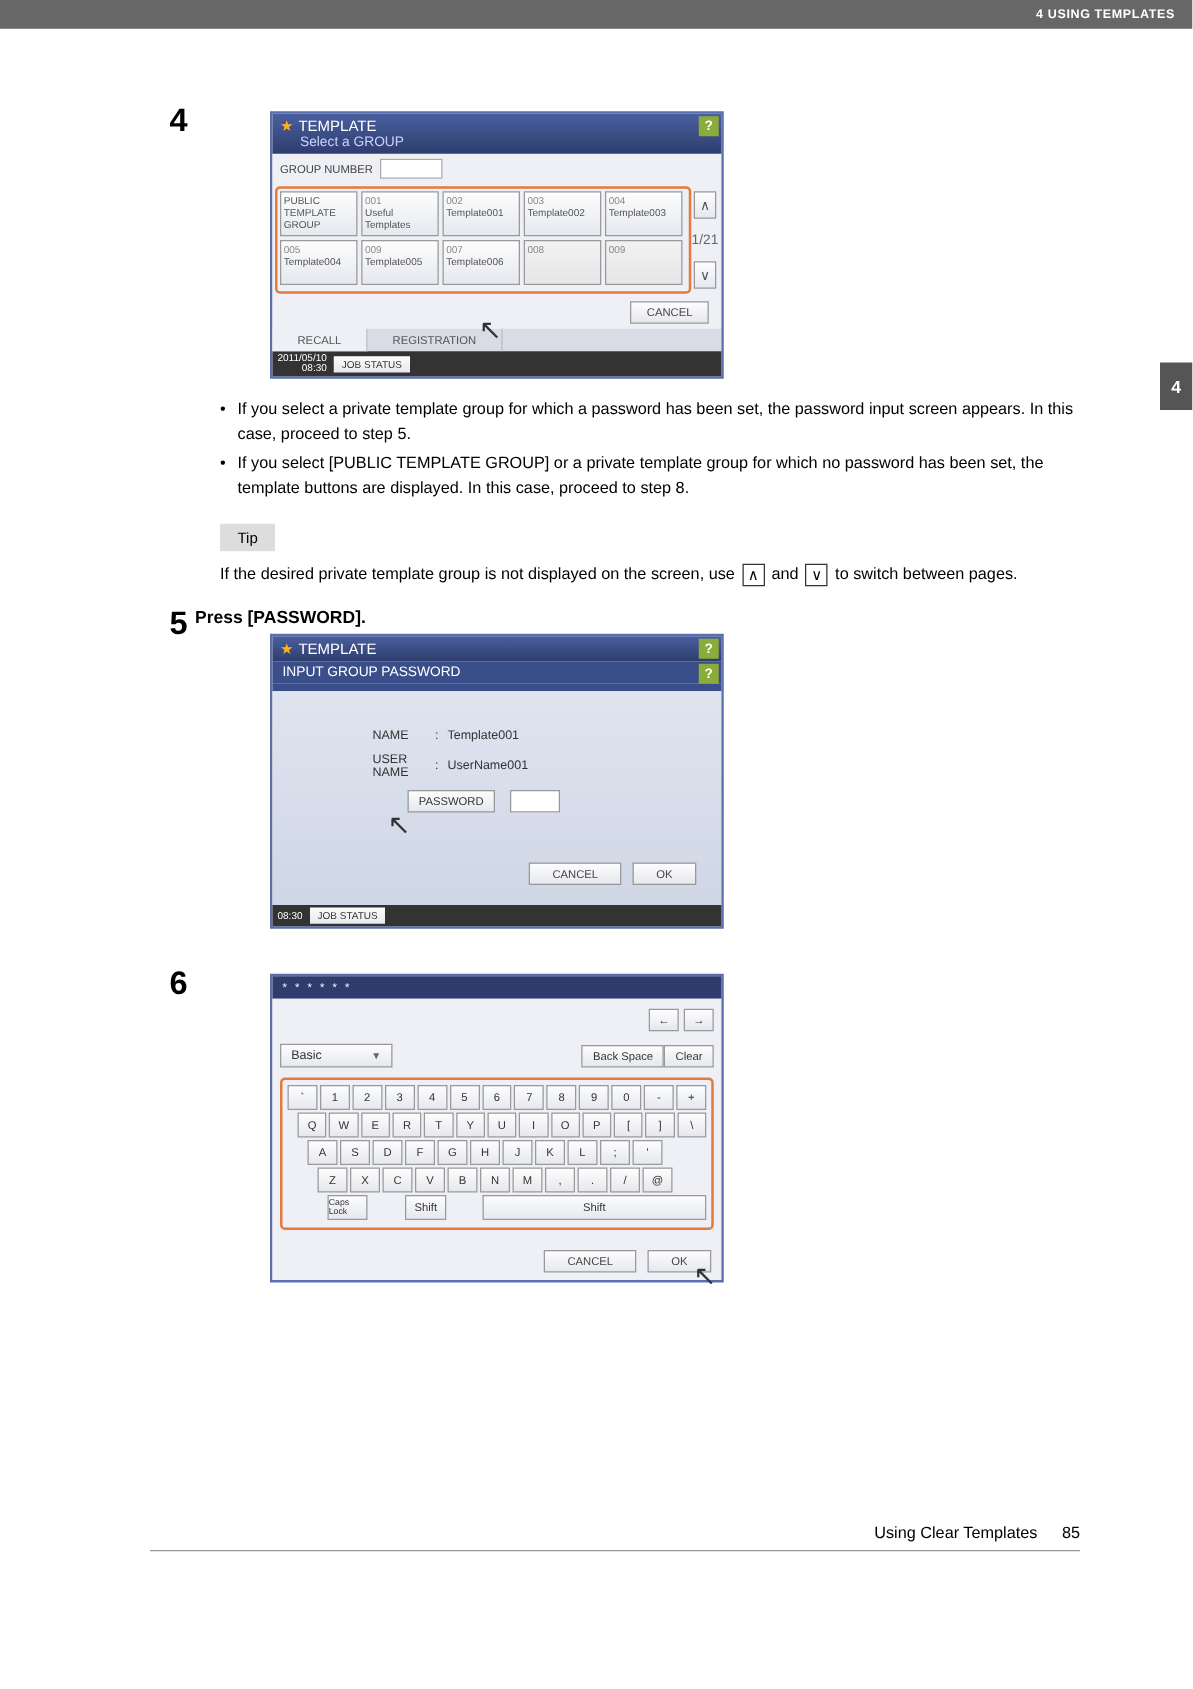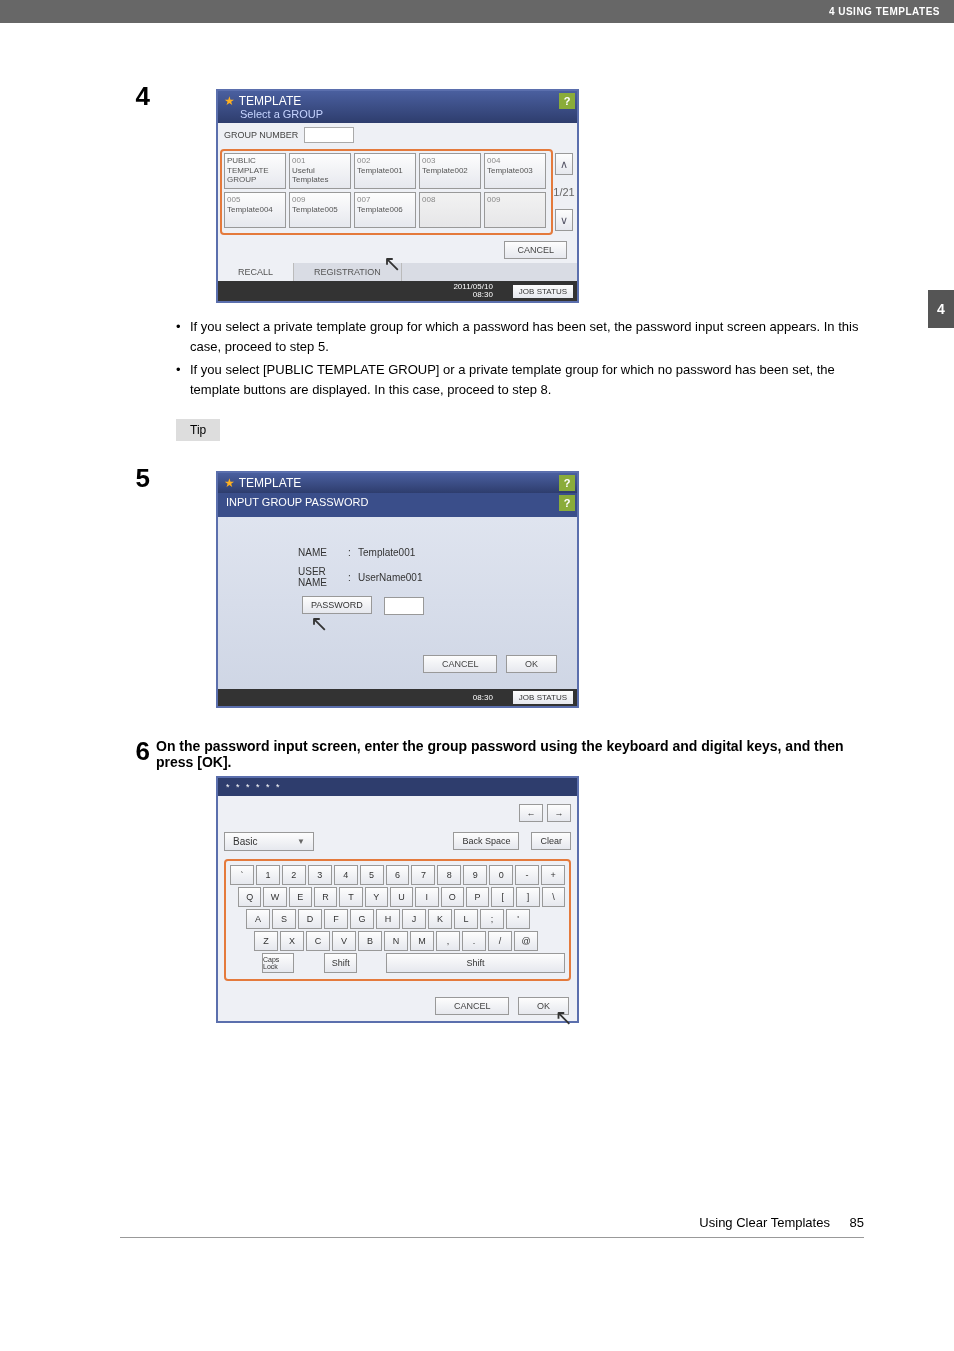--- a/index.html
+++ b/index.html
@@ -48,45 +48,45 @@
   .s1-scroll .arrow { width: 18px; height: 22px; background: linear-gradient(#fdfdfd,#e6e8ee); border: 1px solid #999; display: flex; align-items: center; justify-content: center; color: #556; font-size: 11px; }
   .s1-scroll .pg { font-size: 11px; color: #666; }
   
   .s1-cancel-row { text-align: right; padding: 4px 10px; background: #eef0f5; }
   .btn-small { display: inline-block; background: linear-gradient(#fdfdfd,#e6e8ee); border: 1px solid #999; padding: 3px 12px; font-size: 9px; color: #444; }
   
   .s1-tabs { display: flex; background: #d9dce4; }
   .s1-tab { padding: 4px 20px; font-size: 9px; color: #555; border-right: 1px solid #bbb; }
   .s1-tab.active { background: #eef0f5; }
   
-  .s1-footer { background: #333; color: #fff; display: flex; justify-content: flex-end; align-items: center; padding: 2px 4px; gap: 20px; font-size: 8px; }
+  .s1-footer { background: #333; color: #fff; display: flex; align-items: center; padding: 2px 4px; gap: 6px; font-size: 8px; }
   .s1-footer .jstat { background: linear-gradient(#fdfdfd,#e6e8ee); color: #333; padding: 2px 6px; }
   
   .cursor { position: absolute; font-size: 22px; color: #333; pointer-events: none; }
   
   
   .screen2 { background: #fff; position: relative; }
   .s2-body { background: linear-gradient(#dfe4ef,#cfd6e5); padding: 30px 20px 16px; position: relative; }
   .s2-row { display: flex; font-size: 10px; margin-bottom: 8px; align-items: center; }
   .s2-lbl { width: 110px; text-align: left; padding-left: 60px; color: #333; }
   .s2-col { color: #333; width: 10px; }
   .s2-val { color: #333; }
-  .pw-btn { display: inline-block; background: linear-gradient(#fdfdfd,#e6e8ee); border: 1px solid #999; padding: 3px 8px; font-size: 9px; color: #333; margin-left: 64px; position: relative; }
+  .pw-btn { display: inline-block; background: linear-gradient(#fdfdfd,#e6e8ee); border: 1px solid #999; padding: 3px 8px; font-size: 9px; color: #333; margin-left: 88px; position: relative; }
   .pw-field { display: inline-block; width: 40px; height: 18px; background: #fff; border: 1px solid #999; margin-left: 10px; vertical-align: middle; }
   .s2-btnrow { text-align: right; margin-top: 40px; }
   .s2-btnrow .btn-small { margin-left: 6px; padding: 3px 18px; }
   .s2-blue { background: #3a4e8a; height: 6px; }
   
   
   .screen3 { background: #fff; }
   .s3-top { background: #2e3d6d; color: #fff; font-size: 9px; padding: 4px 8px; letter-spacing: 2px; }
   .s3-body { background: #eef0f5; padding: 8px 6px; }
   .s3-toprow { display: flex; justify-content: flex-end; gap: 4px; margin-bottom: 10px; }
   .s3-toprow .k { width: 24px; height: 18px; }
-  .s3-modebar { display: flex; align-items: center; gap: 12px; margin-bottom: 8px; }
+  .s3-modebar { display: flex; align-items: center; gap: 0; margin-bottom: 8px; }
   .s3-mode { display: flex; align-items: center; background: linear-gradient(#fdfdfd,#e6e8ee); border: 1px solid #999; padding: 3px 8px; font-size: 10px; color: #333; width: 90px; justify-content: space-between; }
   .s3-mode .dd { font-size: 8px; color: #666; }
   .s3-btn { background: linear-gradient(#fdfdfd,#e6e8ee); border: 1px solid #999; padding: 3px 8px; font-size: 9px; color: #333; }
   .s3-keys { border: 2px solid #e47a3c; border-radius: 4px; padding: 4px; }
   .krow { display: flex; gap: 2px; margin-bottom: 2px; justify-content: flex-start; }
   .k { width: 24px; height: 20px; background: linear-gradient(#fdfdfd,#e6e8ee); border: 1px solid #999; display: flex; align-items: center; justify-content: center; font-size: 9px; color: #333; }
   .k.wide { width: 36px; margin-left: 28px; }
   .k.space { width: 200px; }
   .krow.r2 { padding-left: 8px; }
   .krow.r3 { padding-left: 16px; }
@@ -198,26 +198,34 @@
         </div>
         <span class="cursor" style="left:165px; top:160px;">↖</span>
       </div>
 
       <ul class="bullets">
         <li>If you select a private template group for which a password has been set, the password input screen appears. In this case, proceed to step 5.</li>
         <li>If you select [PUBLIC TEMPLATE GROUP] or a private template group for which no password has been set, the template buttons are displayed. In this case, proceed to step 8.</li>
       </ul>
 
       <div class="tip-box">Tip</div>
+      <div class="tip-text">
+        <span>If the desired private template group is not displayed on the screen, use </span>
+        <span class="inline-icon">∧</span>
+        <span> and </span>
+        <span class="inline-icon">∨</span>
+        <span> to switch between pages.</span>
+      </div>
     </div>
   </div>
 
   <div class="step" style="margin-top:12px;">
     <div class="step-num">5</div>
     <div class="step-body">
+      <div class="step-title">Press [PASSWORD].</div>
 
       <div class="screen screen2">
         <div class="s1-header">
           <div class="s1-title">
               <span class="star">★</span>
               <span>TEMPLATE</span>
             </div>
           <div class="help-btn">?</div>
         </div>
         <div style="background:#3a4e8a;color:#fff;padding:3px 8px;font-size:11px;position:relative;">
@@ -250,21 +258,20 @@
           <span>08:30</span>
           <span class="jstat">JOB STATUS</span>
         </div>
       </div>
     </div>
   </div>
 
   <div class="step">
     <div class="step-num">6</div>
     <div class="step-body">
-      <div class="step-title">On the password input screen, enter the group password using the keyboard and digital keys, and then press [OK].</div>
 
       <div class="screen screen3" style="position:relative;">
         <div class="s3-top">* * * * * *</div>
         <div class="s3-body">
           <div class="s3-toprow">
             <div class="k">←</div>
             <div class="k">→</div>
           </div>
           <div class="s3-modebar">
             <div class="s3-mode">

